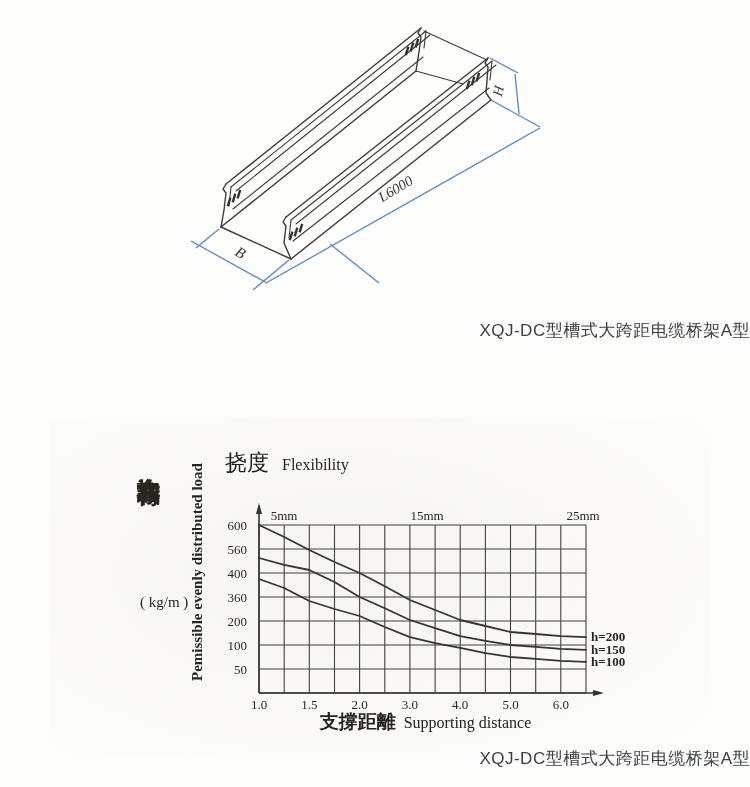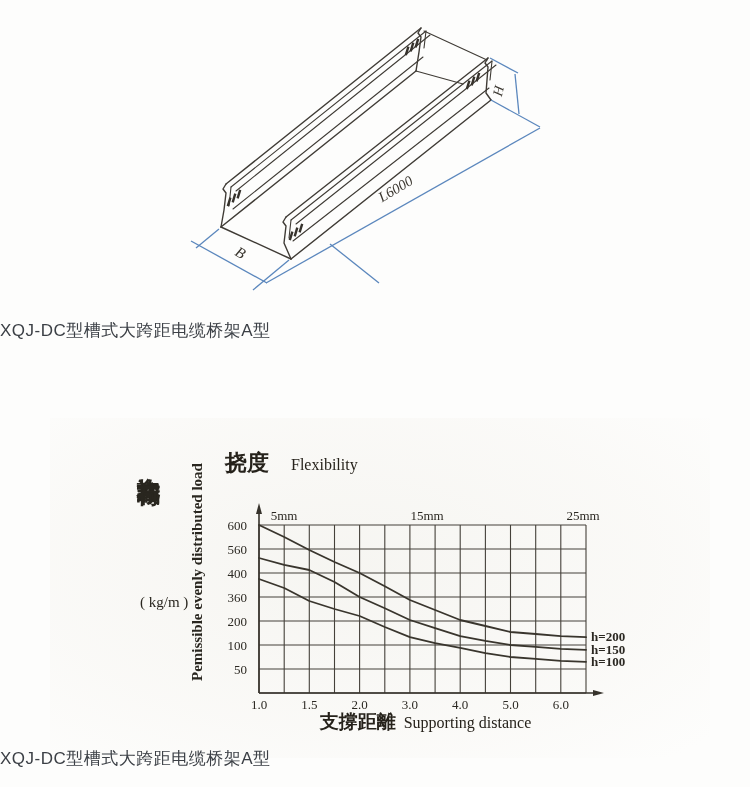--- a/index.html
+++ b/index.html
@@ -1,35 +1,35 @@
 <!DOCTYPE html>
 <html><head>
 <meta charset="utf-8">
 <style>
   html,body{margin:0;padding:0;background:#ffffff;}
   #page{position:relative;width:750px;height:787px;background:#fdfdfc;overflow:hidden;
         font-family:"Liberation Sans",sans-serif;}
   .scan-tint{position:absolute;left:50px;top:418px;width:660px;height:340px;
         background:radial-gradient(ellipse at 45% 45%, #f3f2ed 0%, #f9f8f5 60%, #fdfdfc 95%);
         opacity:.7;}
-  .caption{position:absolute;left:0;width:750px;text-align:left;
+  .caption{position:absolute;left:0;width:750px;text-align:right;
         font-size:17px;color:#3c4046;letter-spacing:.5px;}
   #caption-top{top:319px;}
   #caption-bottom{top:747px;}
   
   #ylabel-zh{position:absolute;left:133px;top:459px;writing-mode:vertical-rl;text-orientation:upright;
         font-family:"Liberation Serif",serif;font-weight:700;font-size:23px;color:#29261f;letter-spacing:1px;}
   #ylabel-unit{position:absolute;left:140px;top:594px;font-family:"Liberation Serif",serif;
         font-size:15px;color:#29261f;white-space:nowrap;}
   #ylabel-en{position:absolute;left:189px;top:701px;width:258px;transform:rotate(-90deg);
         transform-origin:0 0;font-family:"Liberation Serif",serif;font-weight:700;font-size:15px;
         color:#29261f;text-align:center;white-space:nowrap;}
   #chart-title{position:absolute;left:225px;top:448px;font-family:"Liberation Serif",serif;color:#26221b;}
-  #chart-title .zh{font-size:22px;font-weight:700;}
-  #chart-title .en{font-size:16px;margin-left:22px;}
+  #chart-title .zh{font-size:22px;font-weight:400;}
+  #chart-title .en{font-size:16px;margin-left:13px;}
   #xaxis-label{position:absolute;left:239px;top:709px;width:367px;text-align:center;
         font-family:"Liberation Serif",serif;color:#26221b;white-space:nowrap;}
   #xaxis-label .zh{font-size:19px;font-weight:700;margin-left:6px;}
   #xaxis-label .en{font-size:16px;margin-left:8px;}
   svg{position:absolute;overflow:visible;}
   #drawing-svg{left:150px;top:10px;}
   #chart-svg{left:120px;top:430px;}
   #drawing-svg .steel{stroke:#3f3b35;stroke-width:1.4;fill:none;stroke-linejoin:round;stroke-linecap:round;}
   #drawing-svg .thin{stroke-width:1.1;}
   #drawing-svg .slot{stroke:#36322c;stroke-width:2.4;stroke-linecap:butt;}

